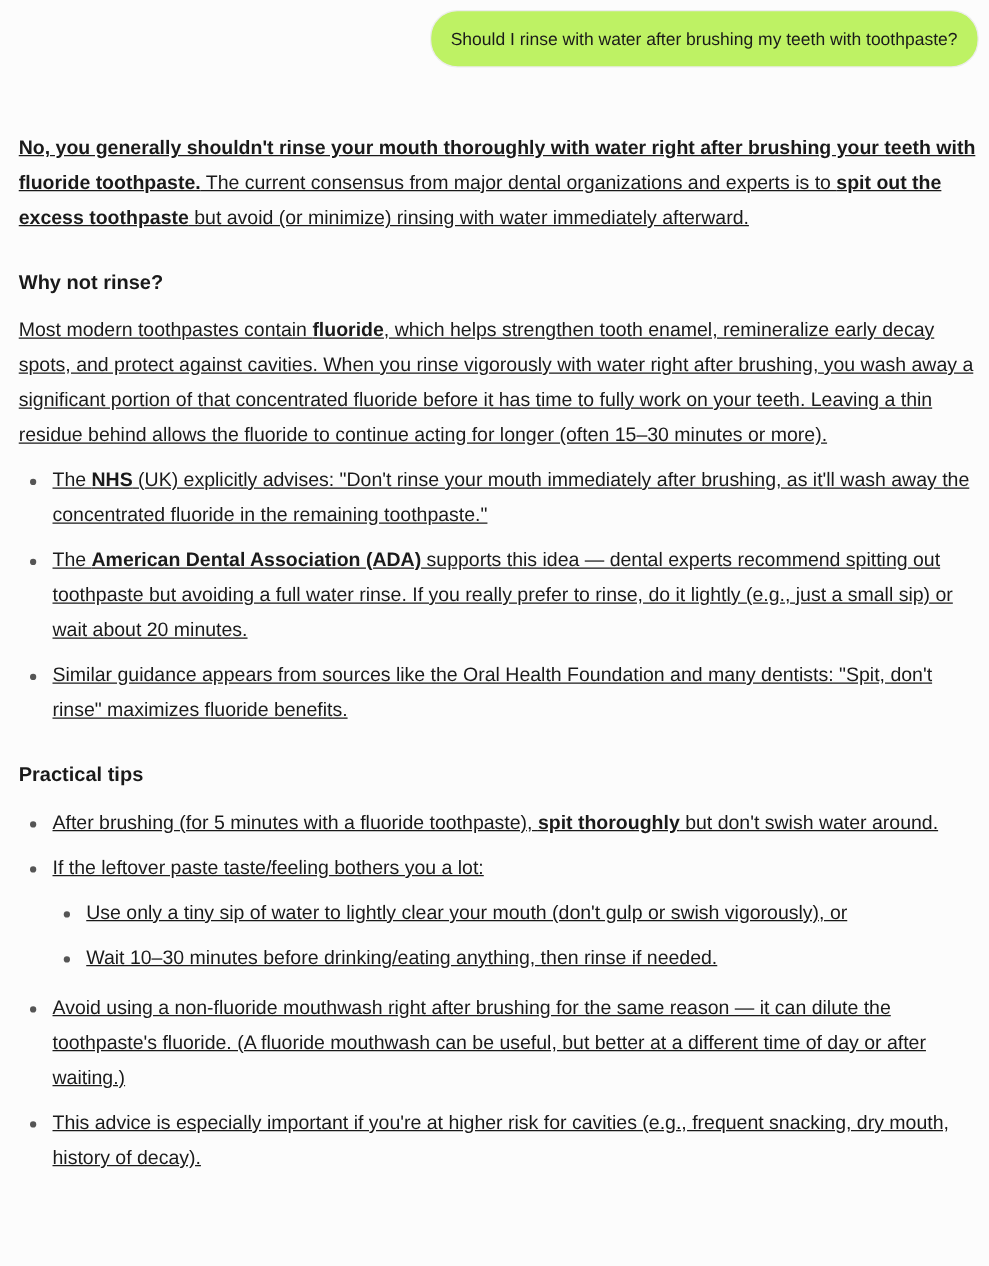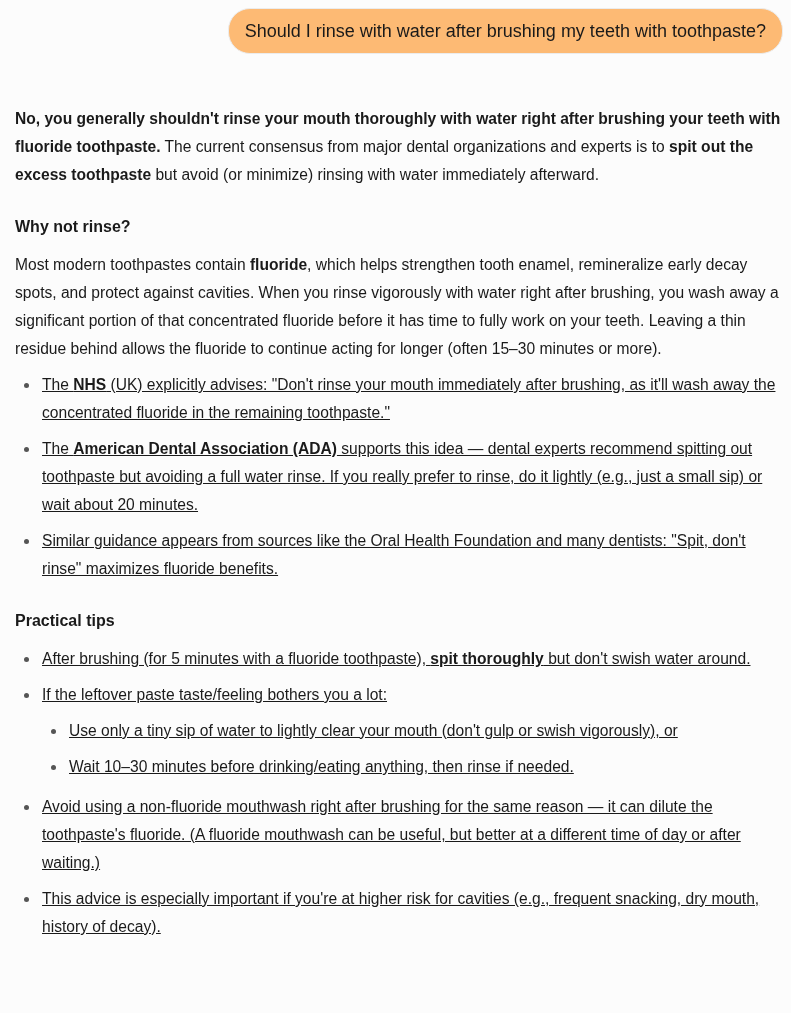--- a/index.html
+++ b/index.html
@@ -16,40 +16,41 @@
       position: relative;
     }
     .user-row {
       position: absolute;
       top: 8px;
       right: 8px;
       display: flex;
       justify-content: flex-end;
     }
     .user-bubble {
-      background: #fdba74;
+      background: #bef264;
       border: 1px solid #ececec;
       border-radius: 22px;
       padding: 0 16px;
       height: 44px;
       line-height: 44px;
-      font-size: 18px;
+      font-size: 14px;
       color: #1a1a1a;
       white-space: nowrap;
     }
     .answer {
       position: absolute;
       top: 105px;
       left: 15px;
       width: 770px;
       font-size: 15.6px;
       line-height: 28px;
     }
     .answer p {
       margin: 0;
+      text-decoration: underline;
     }
     .answer b {
       font-weight: bold;
     }
     .answer h3 {
       font-size: 16px;
       font-weight: bold;
       margin: 0;
       line-height: 28px;
     }

